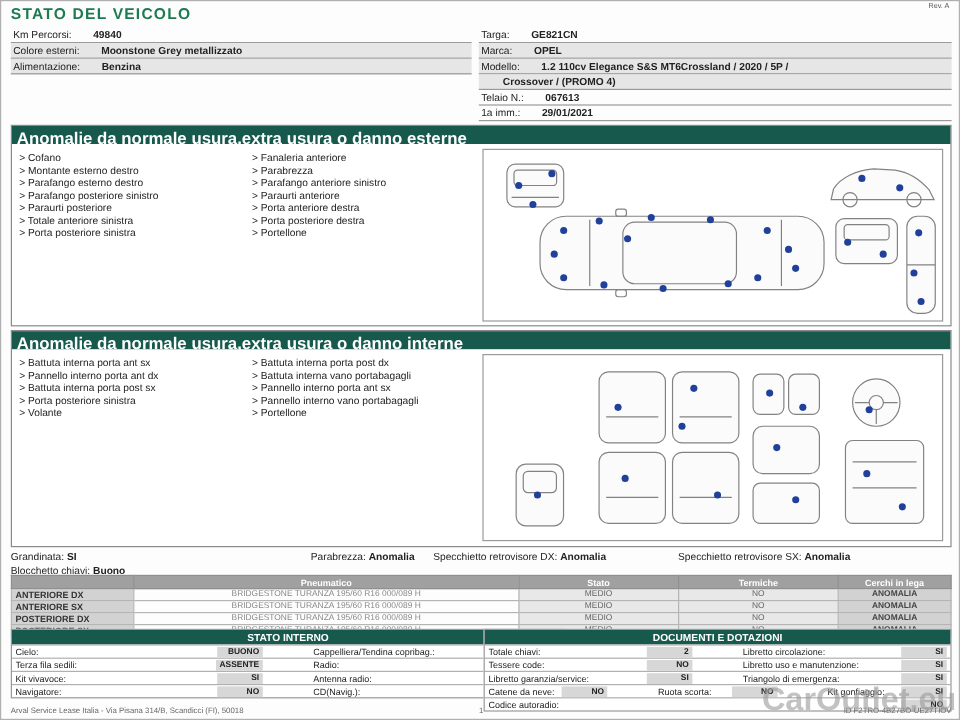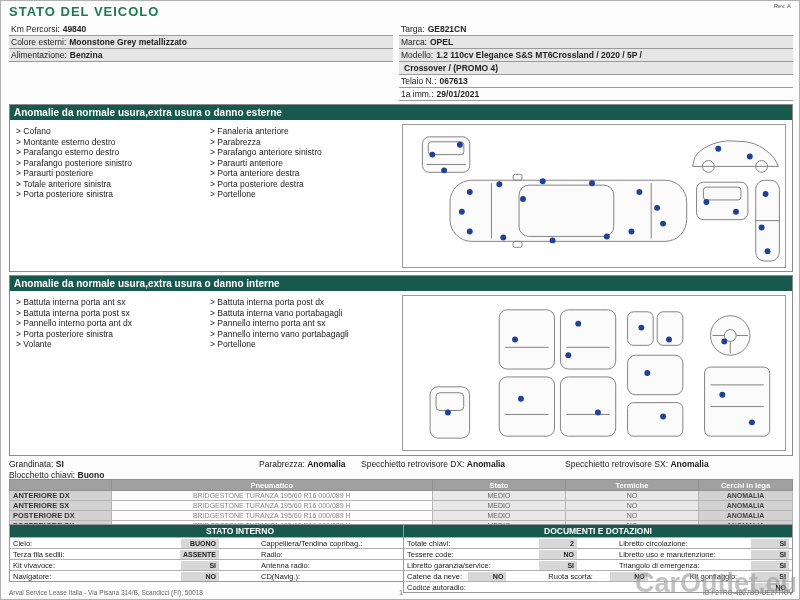--- a/index.html
+++ b/index.html
@@ -8,31 +8,31 @@
           border:1px solid #b0b0b0; overflow:hidden; }
 
   .title { position:absolute; left:8px; top:3px; font-size:13px; font-weight:bold;
            color:#1d7a52; letter-spacing:1px; }
   .rev { position:absolute; right:8px; top:2px; font-size:6px; color:#555; }
 
   .info { position:absolute; font-size:8.5px; color:#222; }
   .info-left  { left:8px;   top:22px; width:384px; }
   .info-right { left:398px; top:22px; width:394px; }
   .info-row { display:flex; align-items:center; height:13px;
-              border-bottom:1px solid #9a9a9a; padding:0 2px; gap:3px; }
+              border-bottom:1px solid #9a9a9a; padding:0 2px; gap:18px; }
   .info-row .val { font-weight:bold; }
   .info-left  .info-row:nth-of-type(n+2) { background:#e6e6e6; }
   .info-right .info-row:nth-of-type(2),
   .info-right .info-row:nth-of-type(3),
   .info-right .info-row:nth-of-type(4) { background:#e6e6e6; }
 
   .section { position:absolute; left:8px; width:784px; border:1px solid #8a8a8a; background:#fff; }
   .section.ext { top:103px; height:168px; }
   .section.int { top:274px; height:181px; }
-  .sec-header { height:15px; background:#17594d; color:#fff; font-size:10px;
+  .sec-header { height:15px; background:#17594d; color:#fff; font-size:14px;
                 font-weight:bold; padding:2px 4px; }
   .alist { position:absolute; top:21px; font-size:8.5px; color:#222; line-height:10.5px; }
   .alist.c1 { left:6px;  width:190px; }
   .alist.c2 { left:200px; width:150px; }
   .aitem { padding-left:9px; text-indent:-9px; }
   .aitem::before { content:"> "; }
 
   .diagram-box { position:absolute; top:19px; left:392px; width:384px;
                  border:1px solid #9a9a9a; background:#fff; }
   .section.ext .diagram-box { height:144px; }
@@ -240,23 +240,23 @@
       </svg>
     </div>
   </div>
 
   <div class="section int">
     <div class="sec-header">Anomalie da normale usura,extra usura o danno interne</div>
     <div class="alist c1">
 
         <div class="aitem">Battuta interna porta ant sx</div>
 
+        <div class="aitem">Pannello interno porta ant dx</div>
+
         <div class="aitem">Battuta interna porta post sx</div>
-
-        <div class="aitem">Pannello interno porta ant dx</div>
 
 
         <div class="aitem">Porta posteriore sinistra</div>
 
         <div class="aitem">Volante</div>
       </div>
     <div class="alist c2">
 
         <div class="aitem">Battuta interna porta post dx</div>
 

